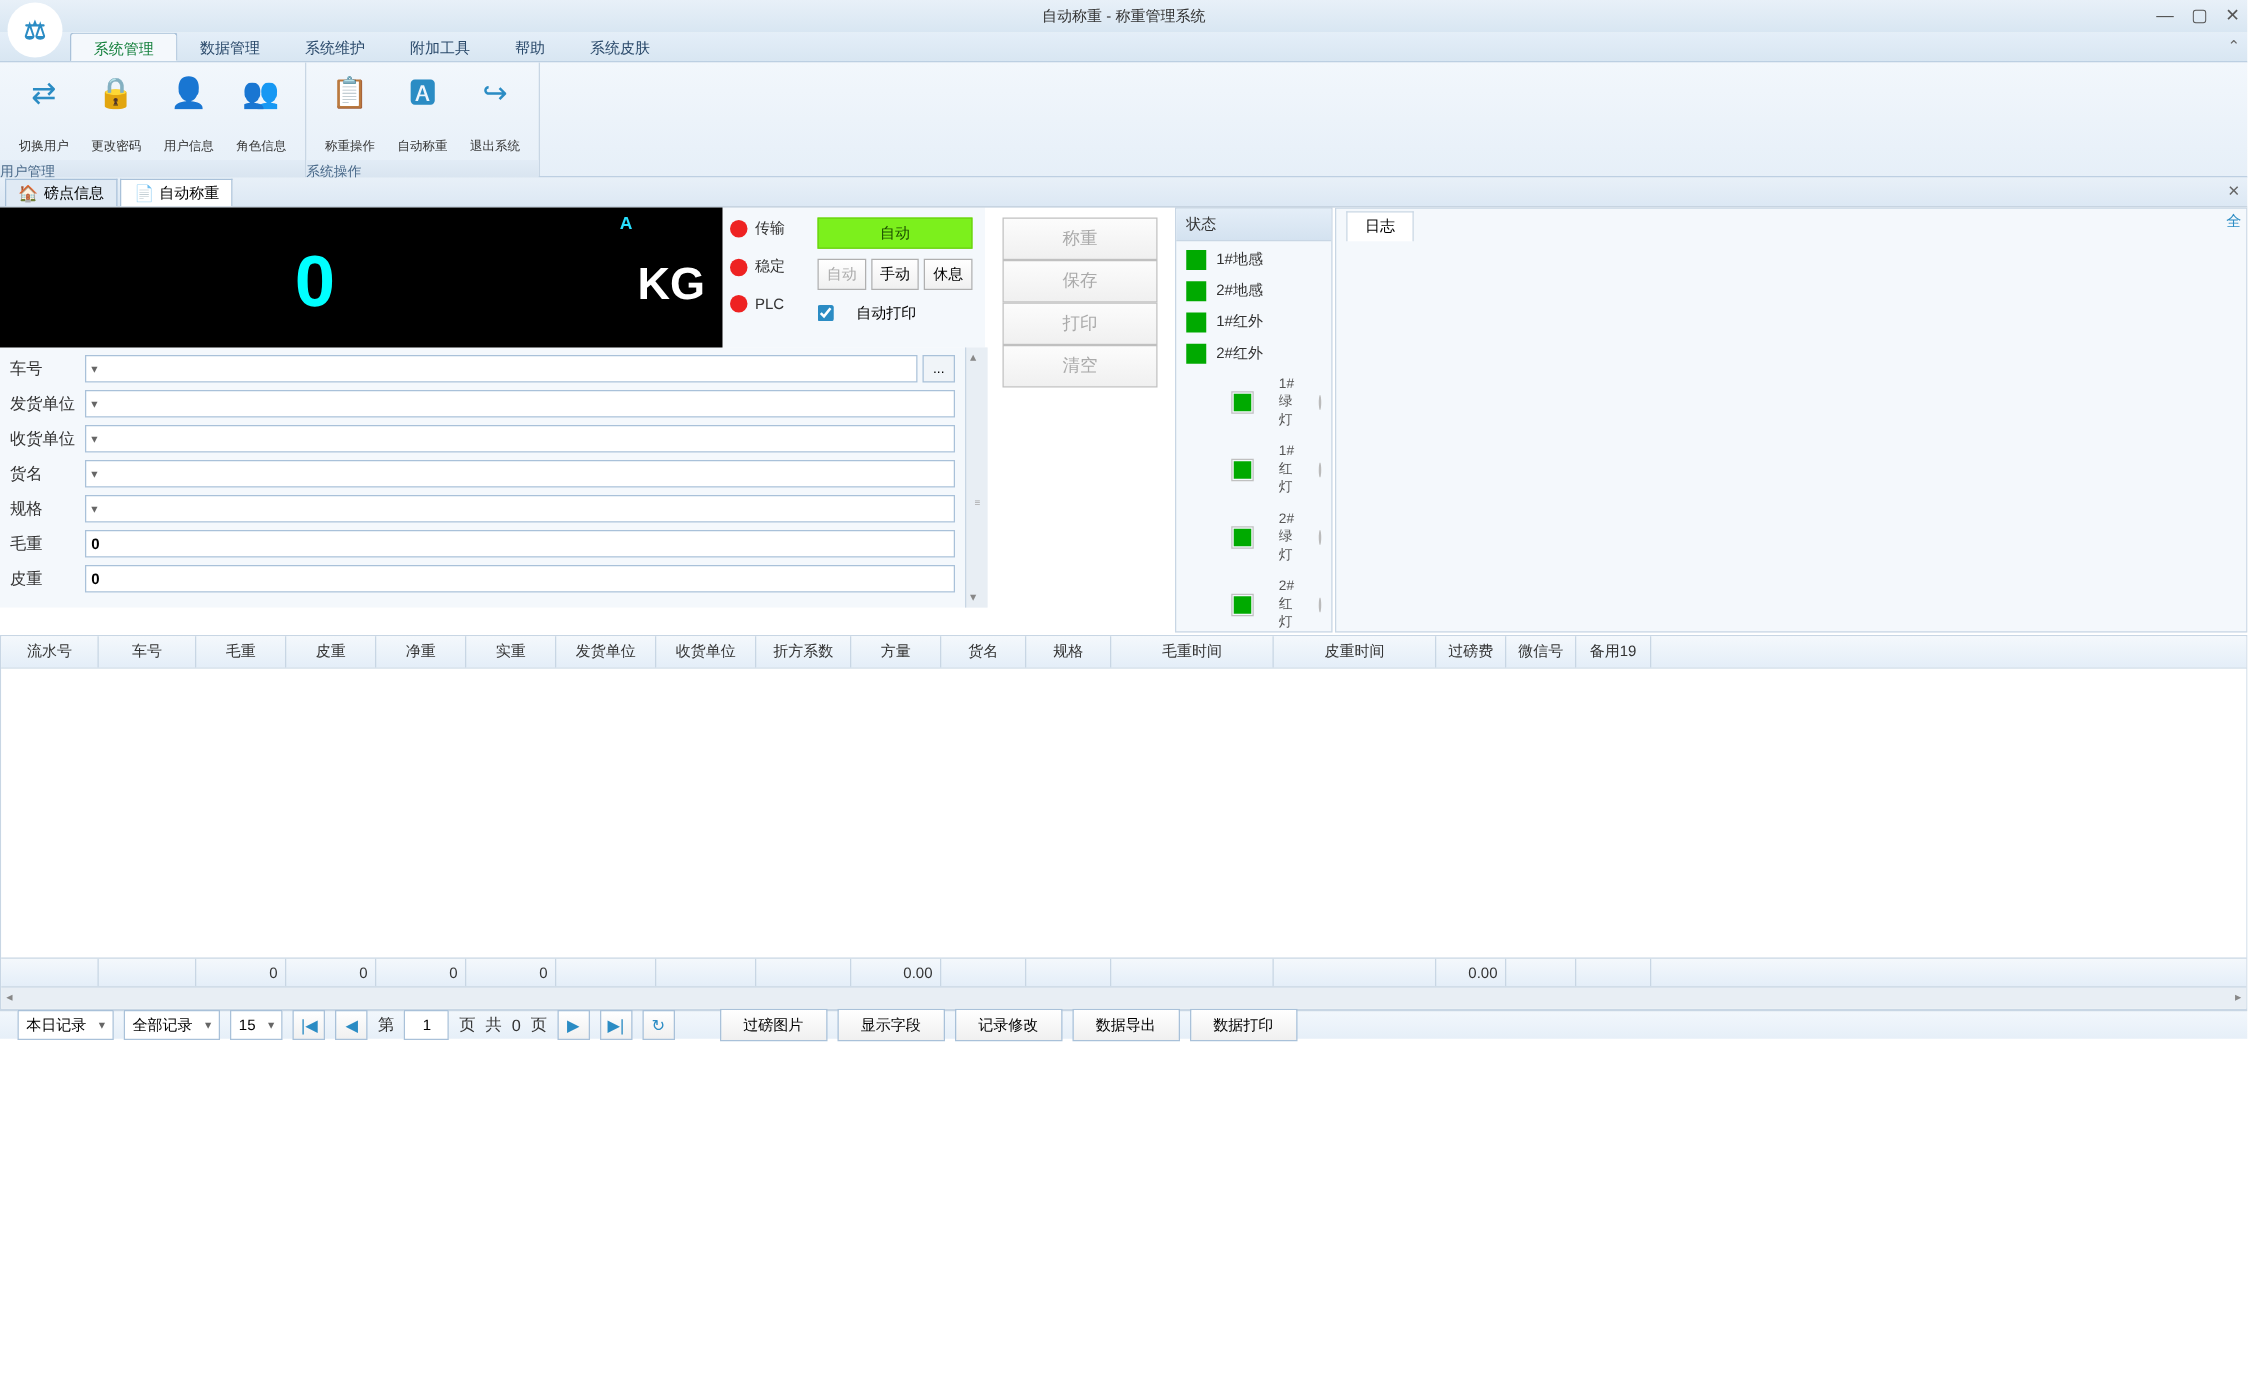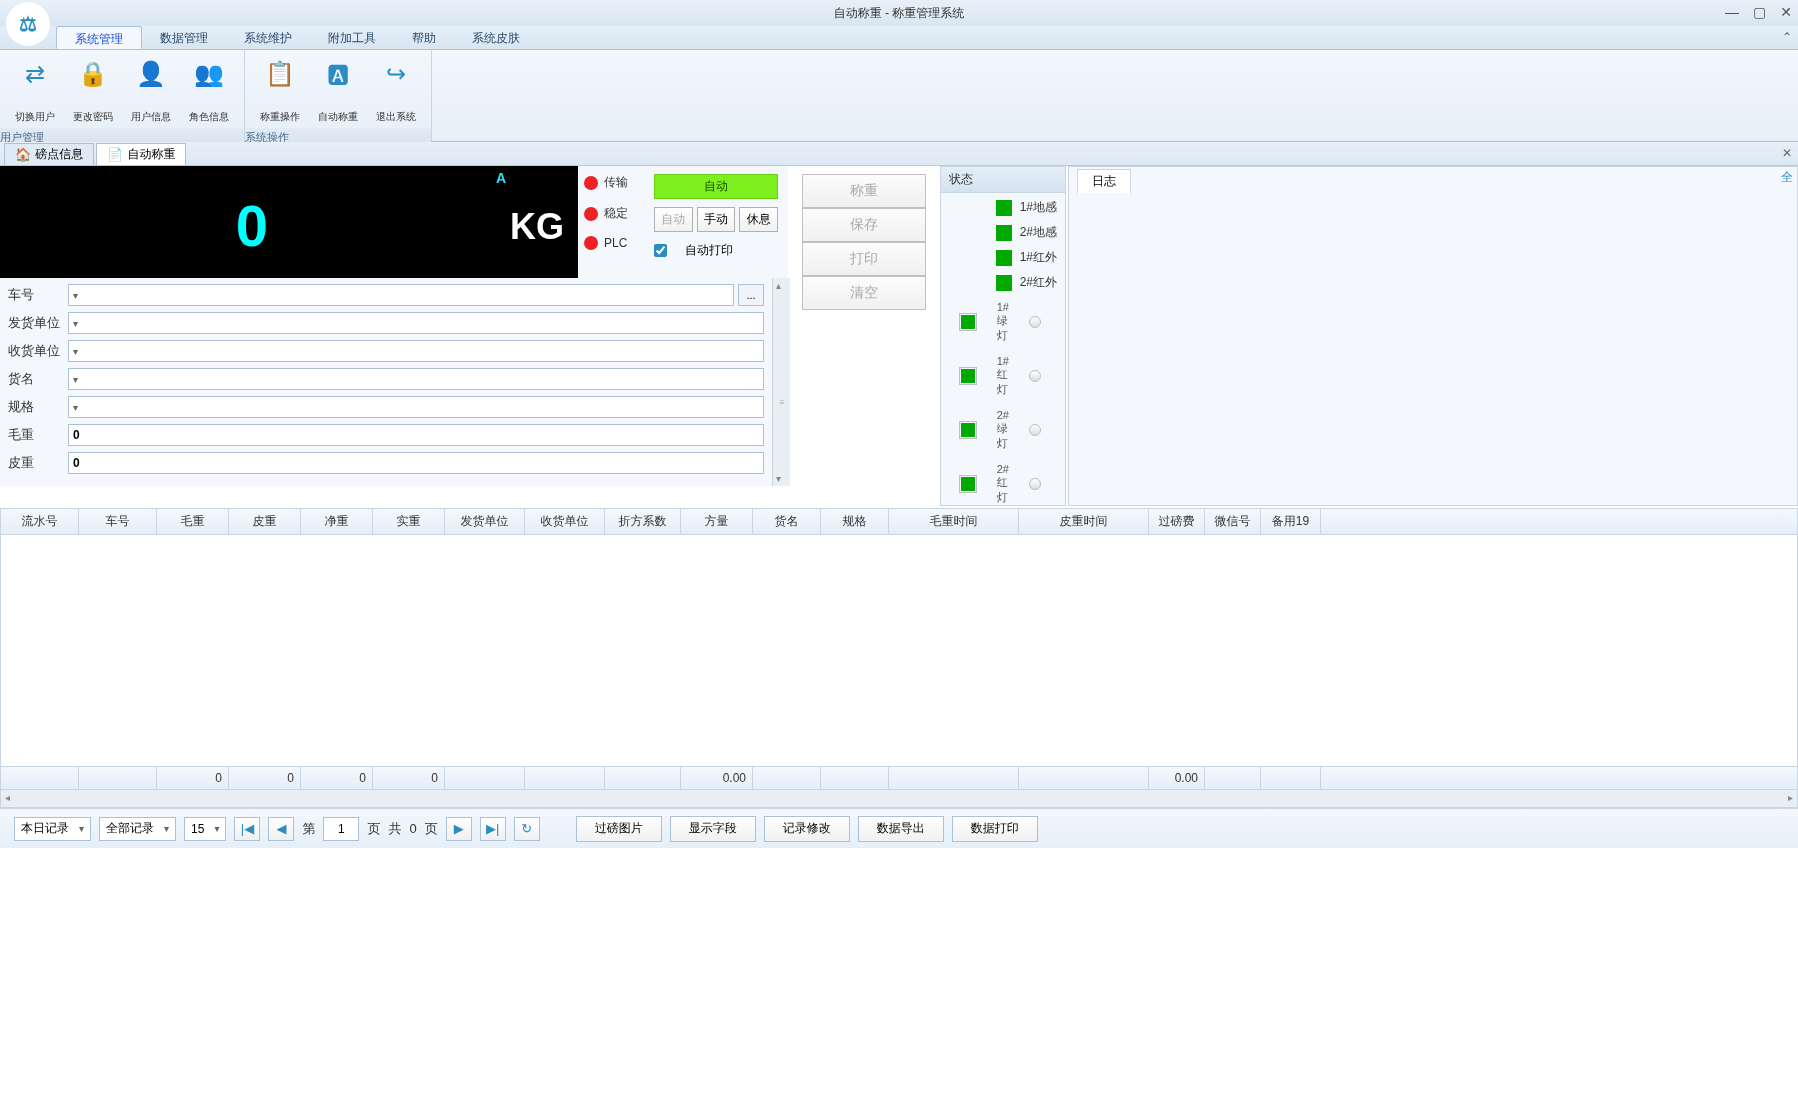--- a/index.html
+++ b/index.html
@@ -8,21 +8,21 @@
 
 .titlebar { height: 26px; background: linear-gradient(#e8f0f8,#d8e6f2); display: flex; align-items: center; position: relative; }
 .titlebar .logo { width: 44px; height: 44px; background: #fff; border-radius: 50%; position: absolute; left: 6px; top: 2px; z-index: 10; display:flex; align-items:center; justify-content:center; color:#2b8cc4; font-weight:bold; font-size:20px;}
 .titlebar .title { margin: 0 auto; color: #333; }
 .titlebar .wbtns { position: absolute; right: 6px; top: 4px; display: flex; gap: 14px; }
 .titlebar .wbtns span { cursor: pointer; color: #555; font-size: 14px; }
 
 
 .menubar { height: 24px; background: linear-gradient(#e4eef8,#d8e6f2); display: flex; padding-left: 56px; border-bottom: 1px solid #a9c1d9; }
 .menubar .mtab { padding: 4px 18px 0 18px; color: #2b4a6b; cursor: pointer; }
-.menubar .mtab.active { background: #f4f8fc; border: 1px solid #a9c1d9; border-bottom: 1px solid #f4f8fc; border-radius: 3px 3px 0 0; color: #1d4ed8; font-weight: 500;}
+.menubar .mtab.active { background: #f4f8fc; border: 1px solid #a9c1d9; border-bottom: 1px solid #f4f8fc; border-radius: 3px 3px 0 0; color: #15803d; font-weight: 500;}
 .menubar .caret-right { position:absolute; right:6px; top:30px; color:#666;}
 
 
 .ribbon { height: 92px; background: linear-gradient(#f2f7fc,#e6eff8); border-bottom: 1px solid #a9c1d9; display: flex; }
 .rgroup { border-right: 1px solid #c8d6e4; display: flex; flex-direction: column; }
 .rgroup .items { display: flex; padding: 4px 6px 0 6px; flex:1; }
 .rgroup .label { font-size: 11px; color: #4a6a8a; padding: 2px 0; background: linear-gradient(#e2ecf6,#d6e2ee); position:relative;}
 .rbtn { width: 58px; display: flex; flex-direction: column; align-items: center; padding: 4px 2px; cursor: pointer; }
 .rbtn .ricon { width: 32px; height: 32px; display:flex; align-items:center; justify-content:center; font-size:24px; color:#2b8cc4;}
 .rbtn .rlabel { font-size: 10px; color: #333; margin-top: 20px; text-align:center;}
@@ -76,21 +76,21 @@
 .radioitem { display: flex; align-items: center; gap: 8px; padding: 5px 12px; font-size: 14px; color: #888; }
 .radioitem.selected { background: #f8d8c0; color: #333; }
 .radioitem .rcircle { width: 12px; height: 12px; border: 1px solid #aaa; border-radius: 50%; background:#fff;}
 .radioitem.selected .rcircle { border-color:#2b8cc4; box-shadow: inset 0 0 0 3px #2b8cc4;}
 
 .actionbtns { padding: 8px 12px; display:flex; flex-direction:column; }
 .actionbtns button { width: 100%; height: 34px; border: 1px solid #c0c0c0; background: linear-gradient(#fcfcfc,#f0f0f0); color: #aaa; font-size: 14px; cursor: not-allowed; }
 
 
 .indpanel { width: 126px; background: #f4f8fc; border: 1px solid #c8d6e4; margin-left:2px; display:flex; flex-direction:column;}
-.indlist{padding:6px 8px; display:flex; flex-direction:column; gap:8px; overflow:hidden;align-items:flex-end;}
+.indlist{padding:6px 8px; display:flex; flex-direction:column; gap:8px; overflow:hidden;}
 .indrow { display: flex; align-items: center; gap: 8px; font-size: 12px; color: #333;}
 .sq { width: 16px; height: 16px; }
 .sq.green { background: #0a0; }
 .sq.white { background: #fff; border:1px solid #ccc;}
 .indbtnrow { display: flex; align-items: center; gap: 20px; font-size: 12px; padding:2px 16px;}
 .indbtnrow .sqwrap{display:flex; border:1px solid #c0c0c0; padding:1px;}
 .indbtnrow .sqwrap .sq{width:14px; height:14px;}
 .indbtnrow .label{flex:1; text-align:left; color:#999; font-size:11px;}
 .indbtnrow .circ{width:12px; height:12px; border:1px solid #bbb; border-radius:50%; background:linear-gradient(#fff,#ddd);}
 .indbtnrow .bar{width:3px; height:16px; background:#c0c0c0;}
@@ -108,21 +108,21 @@
 .gridhdr { display: flex; background: linear-gradient(#f4f8fc,#e4eef8); border-bottom: 1px solid #c8d6e4; }
 .gcell { border-right: 1px solid #c8d6e4; padding: 4px 6px; font-size: 12px; color: #333; overflow:hidden; white-space:nowrap;text-align:center;}
 .gridbody{flex:1; background:#fff;}
 .gridfooter { display: flex; background: linear-gradient(#f4f8fc,#e4eef8); border-top: 1px solid #c8d6e4; }
 .gridfooter .gcell{text-align:right;}
 .hscroll{height:18px; background:#e8eef4; border-top:1px solid #c8d6e4; position:relative;}
 .hscroll::before{content:"◂"; position:absolute; left:4px; top:2px; font-size:10px; color:#888;}
 .hscroll::after{content:"▸"; position:absolute; right:4px; top:2px; font-size:10px; color:#888;}
 
 
-.bottombar { height: 40px; background: linear-gradient(#f2f7fc,#e6eff8); border-top: 1px solid #c8d6e4; display: flex; align-items: center; padding: 0 14px; gap: 8px; }
+.bottombar { height: 23px; background: linear-gradient(#f2f7fc,#e6eff8); border-top: 1px solid #c8d6e4; display: flex; align-items: center; padding: 0 14px; gap: 8px; }
 .bselect { height: 24px; border: 1px solid #a9c1d9; background: #fff; padding: 0 6px; display:flex; align-items:center; gap:6px; font-size:12px;}
 .bselect::after{content:"▾"; font-size:10px; color:#666; margin-left:4px;}
 .bpagebtn { width: 26px; height: 24px; border: 1px solid #a9c1d9; background: linear-gradient(#fff,#f0f0f0); display:flex; align-items:center; justify-content:center; cursor:pointer; color:#2b8cc4; font-size:13px;}
 .bpageinput { width: 36px; height: 24px; border: 1px solid #a9c1d9; text-align: center; font-size:12px;}
 .blabel{font-size:13px; color:#333;}
 .bbtn { height: 26px; padding: 0 18px; border: 1px solid #a9c1d9; background: linear-gradient(#fff,#f0f0f0); cursor: pointer; font-size:12px;}
 .bottombar .gap{flex:0 0 20px;}
 
 .toprow{display:flex;}
 </style>

